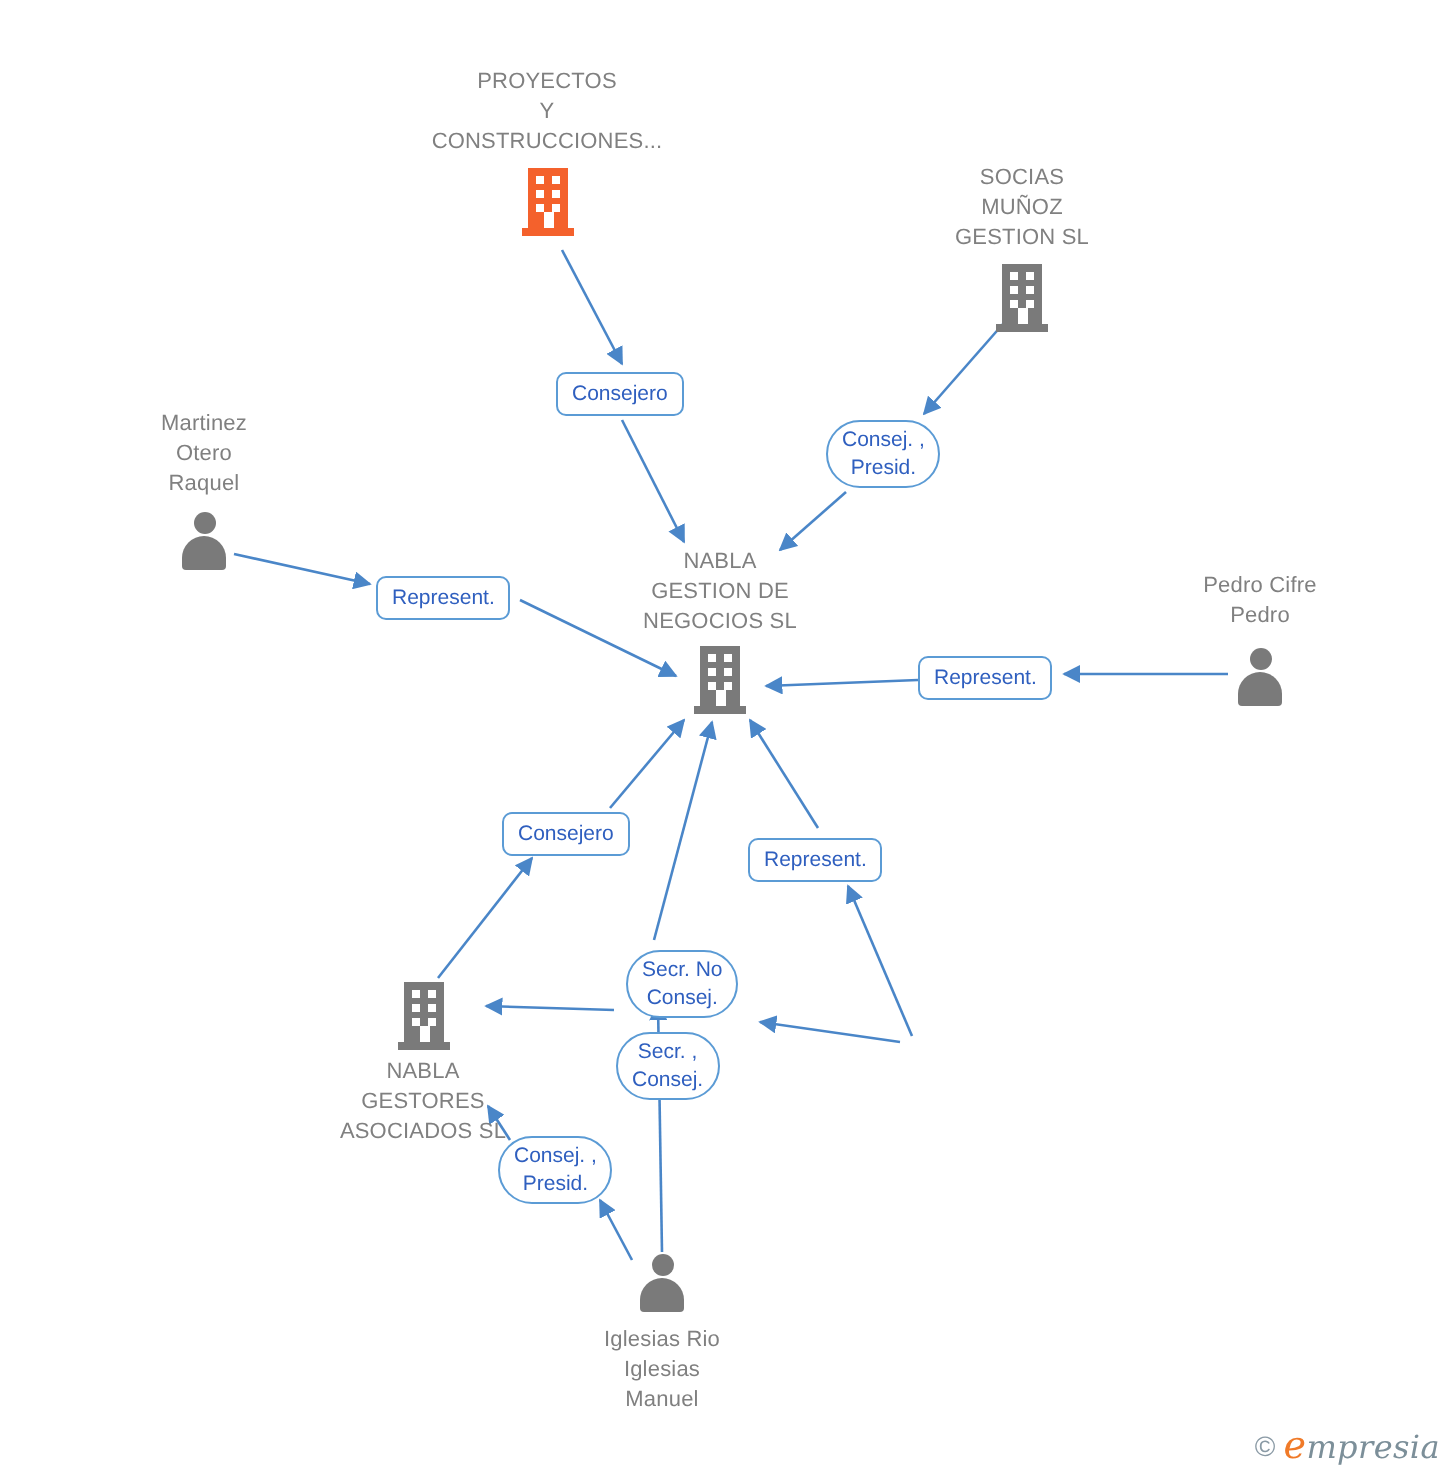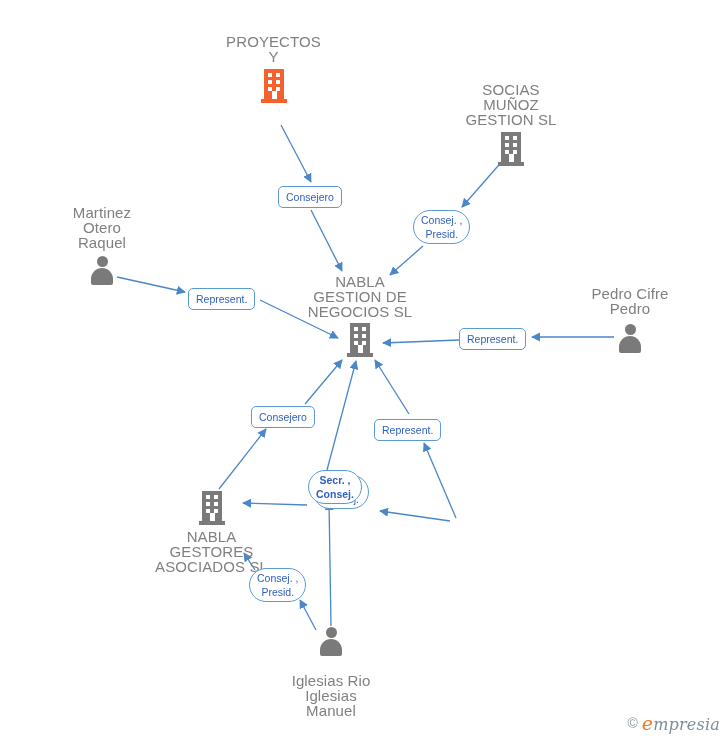--- a/index.html
+++ b/index.html
@@ -10,21 +10,21 @@
     overflow:hidden;
     position:relative;
   }
   #canvas{position:absolute;left:0;top:0;width:728px;height:740px;}
   svg.edges{position:absolute;left:0;top:0;width:728px;height:740px;pointer-events:none;}
 
   
   .node{position:absolute;}
   .node-label{
     color:#808080;
-    font-size:15px;
+    font-size:11px;
     line-height:15px;
     text-align:center;
     white-space:nowrap;
     letter-spacing:0.1px;
   }
   .node-icon{display:flex;justify-content:center;align-items:center;}
 
   
   .bldg{position:relative;width:26px;height:34px;}
   .bldg .body{position:absolute;left:3px;top:0;width:20px;height:30px;background:#7a7a7a;}
@@ -111,20 +111,21 @@
 
       <path d="M 316 630 L 300 600"></path>
       <path d="M 255 570 L 244 553"></path>
     </g>
   </svg>
 
   <div class="node" style="left:196px;top:34px;width:155px;">
     <div class="node-label">
       <div>PROYECTOS</div>
       <div>Y</div>
+      <div>CONSTRUCCIONES...</div>
     </div>
     <div class="node-icon" style="margin-top:5px;">
       <div class="bldg orange">
         <div class="body"></div>
         <div class="w" style="left:7px;top:4px;"></div>
         <div class="w" style="left:15px;top:4px;"></div>
         <div class="w" style="left:7px;top:11px;"></div>
         <div class="w" style="left:15px;top:11px;"></div>
         <div class="w" style="left:7px;top:18px;"></div>
         <div class="w" style="left:15px;top:18px;"></div>
@@ -225,21 +226,21 @@
   </div>
 
 
   <div class="node" style="left:279px;top:627px;width:104px;">
     <div class="node-icon">
       <div class="person">
           <div class="head"></div>
           <div class="torso"></div>
         </div>
     </div>
-    <div class="node-label" style="margin-top:16px;">
+    <div class="node-label" style="margin-top:6px;">
       <div>Iglesias Rio</div>
       <div>Iglesias</div>
       <div>Manuel</div>
     </div>
   </div>
 
   <div class="edge-label" style="left:278px;top:186px;">Consejero</div>
 
   <div class="edge-label two" style="left:413px;top:210px;">Consej. ,
 Presid.</div>
@@ -248,21 +249,21 @@
 
   <div class="edge-label" style="left:459px;top:328px;">Represent.</div>
 
   <div class="edge-label" style="left:251px;top:406px;">Consejero</div>
 
   <div class="edge-label" style="left:374px;top:419px;">Represent.</div>
 
   <div class="edge-label two" style="left:313px;top:475px;">Secr. No
 Consej.</div>
 
-  <div class="edge-label two" style="left:308px;top:470px;font-weight:bold;">Secr. ,
+  <div class="edge-label two" style="left:308px;top:516px;">Secr. ,
 Consej.</div>
 
   <div class="edge-label two" style="left:249px;top:568px;">Consej. ,
 Presid.</div>
 
   <div id="watermark">
     <span class="cmark">©</span>
     <span class="wm-text"><span class="e">e</span><span>mpresia</span></span>
   </div>
 

